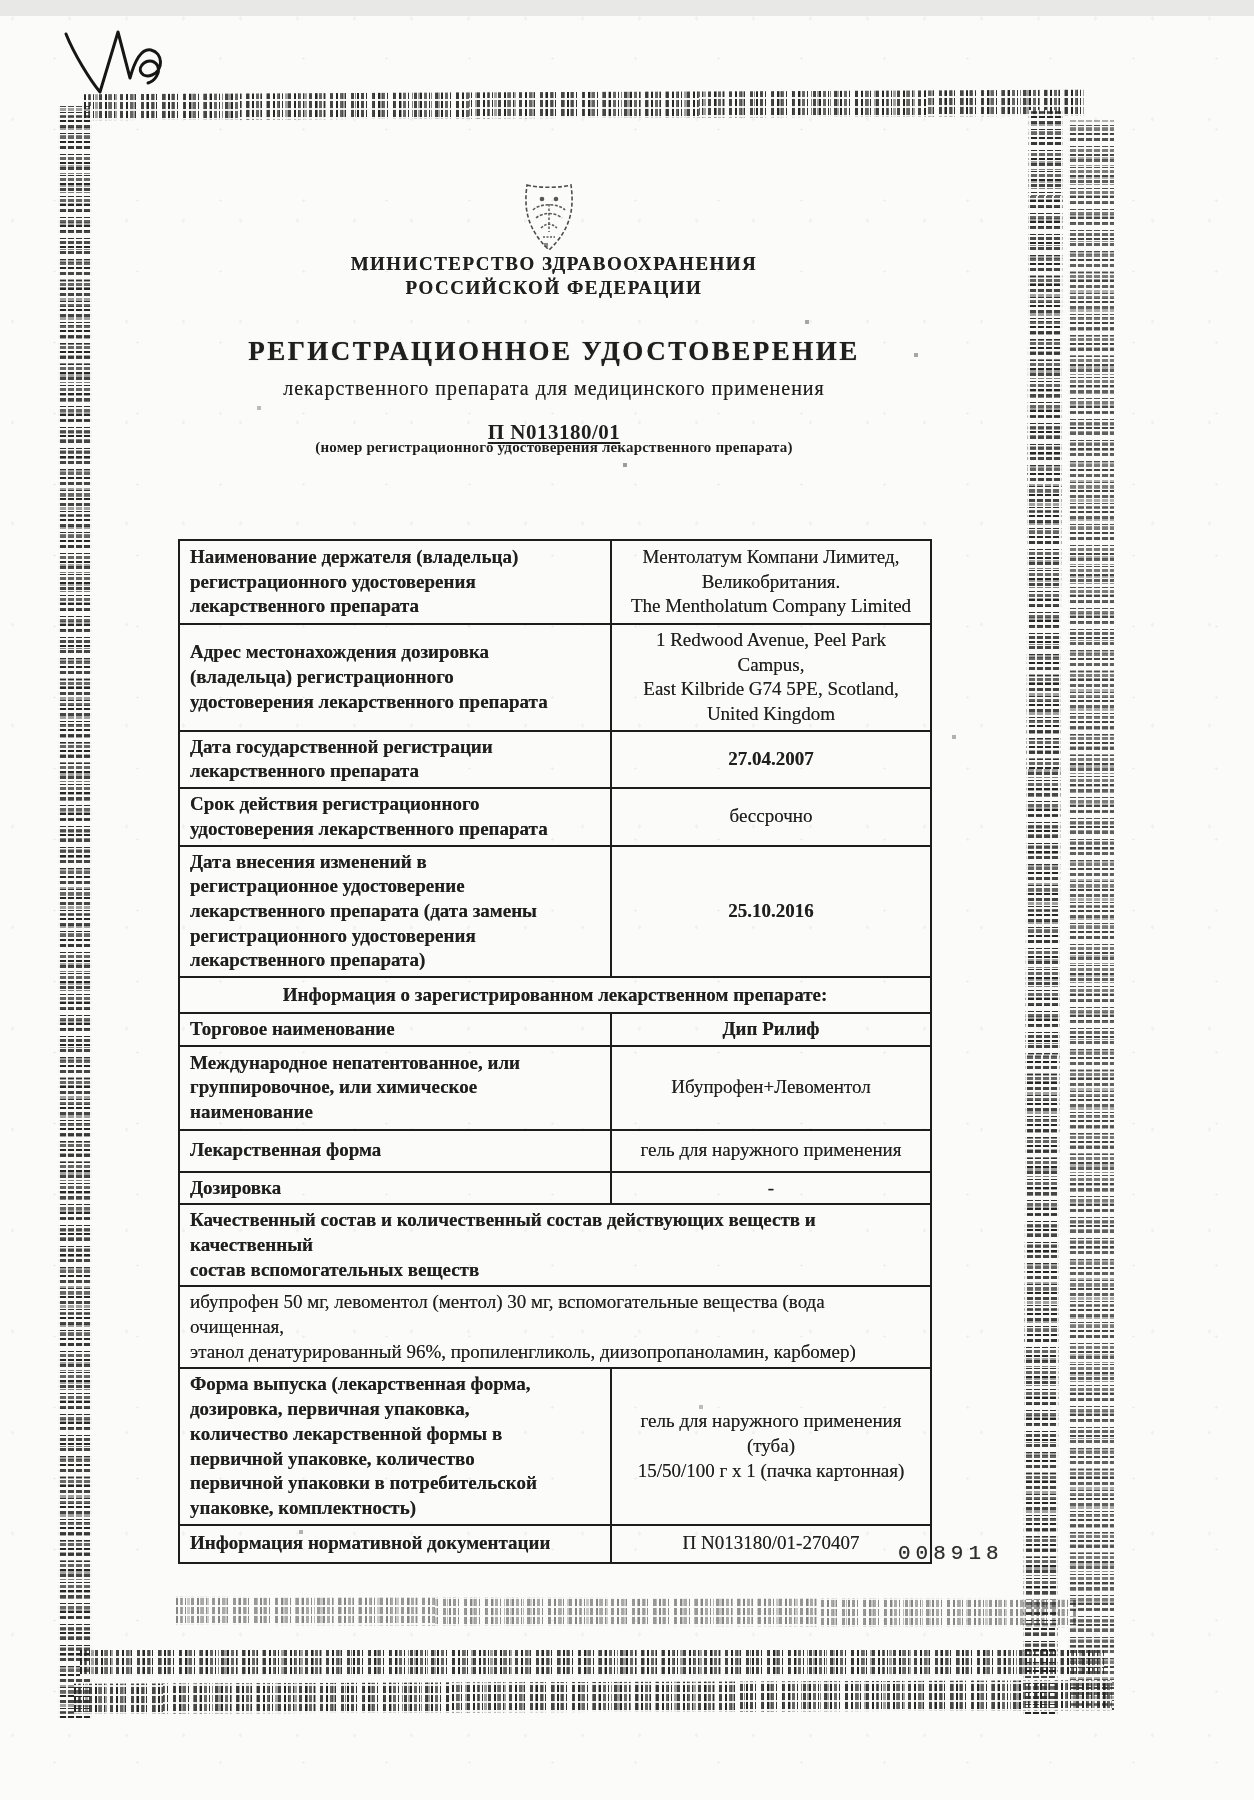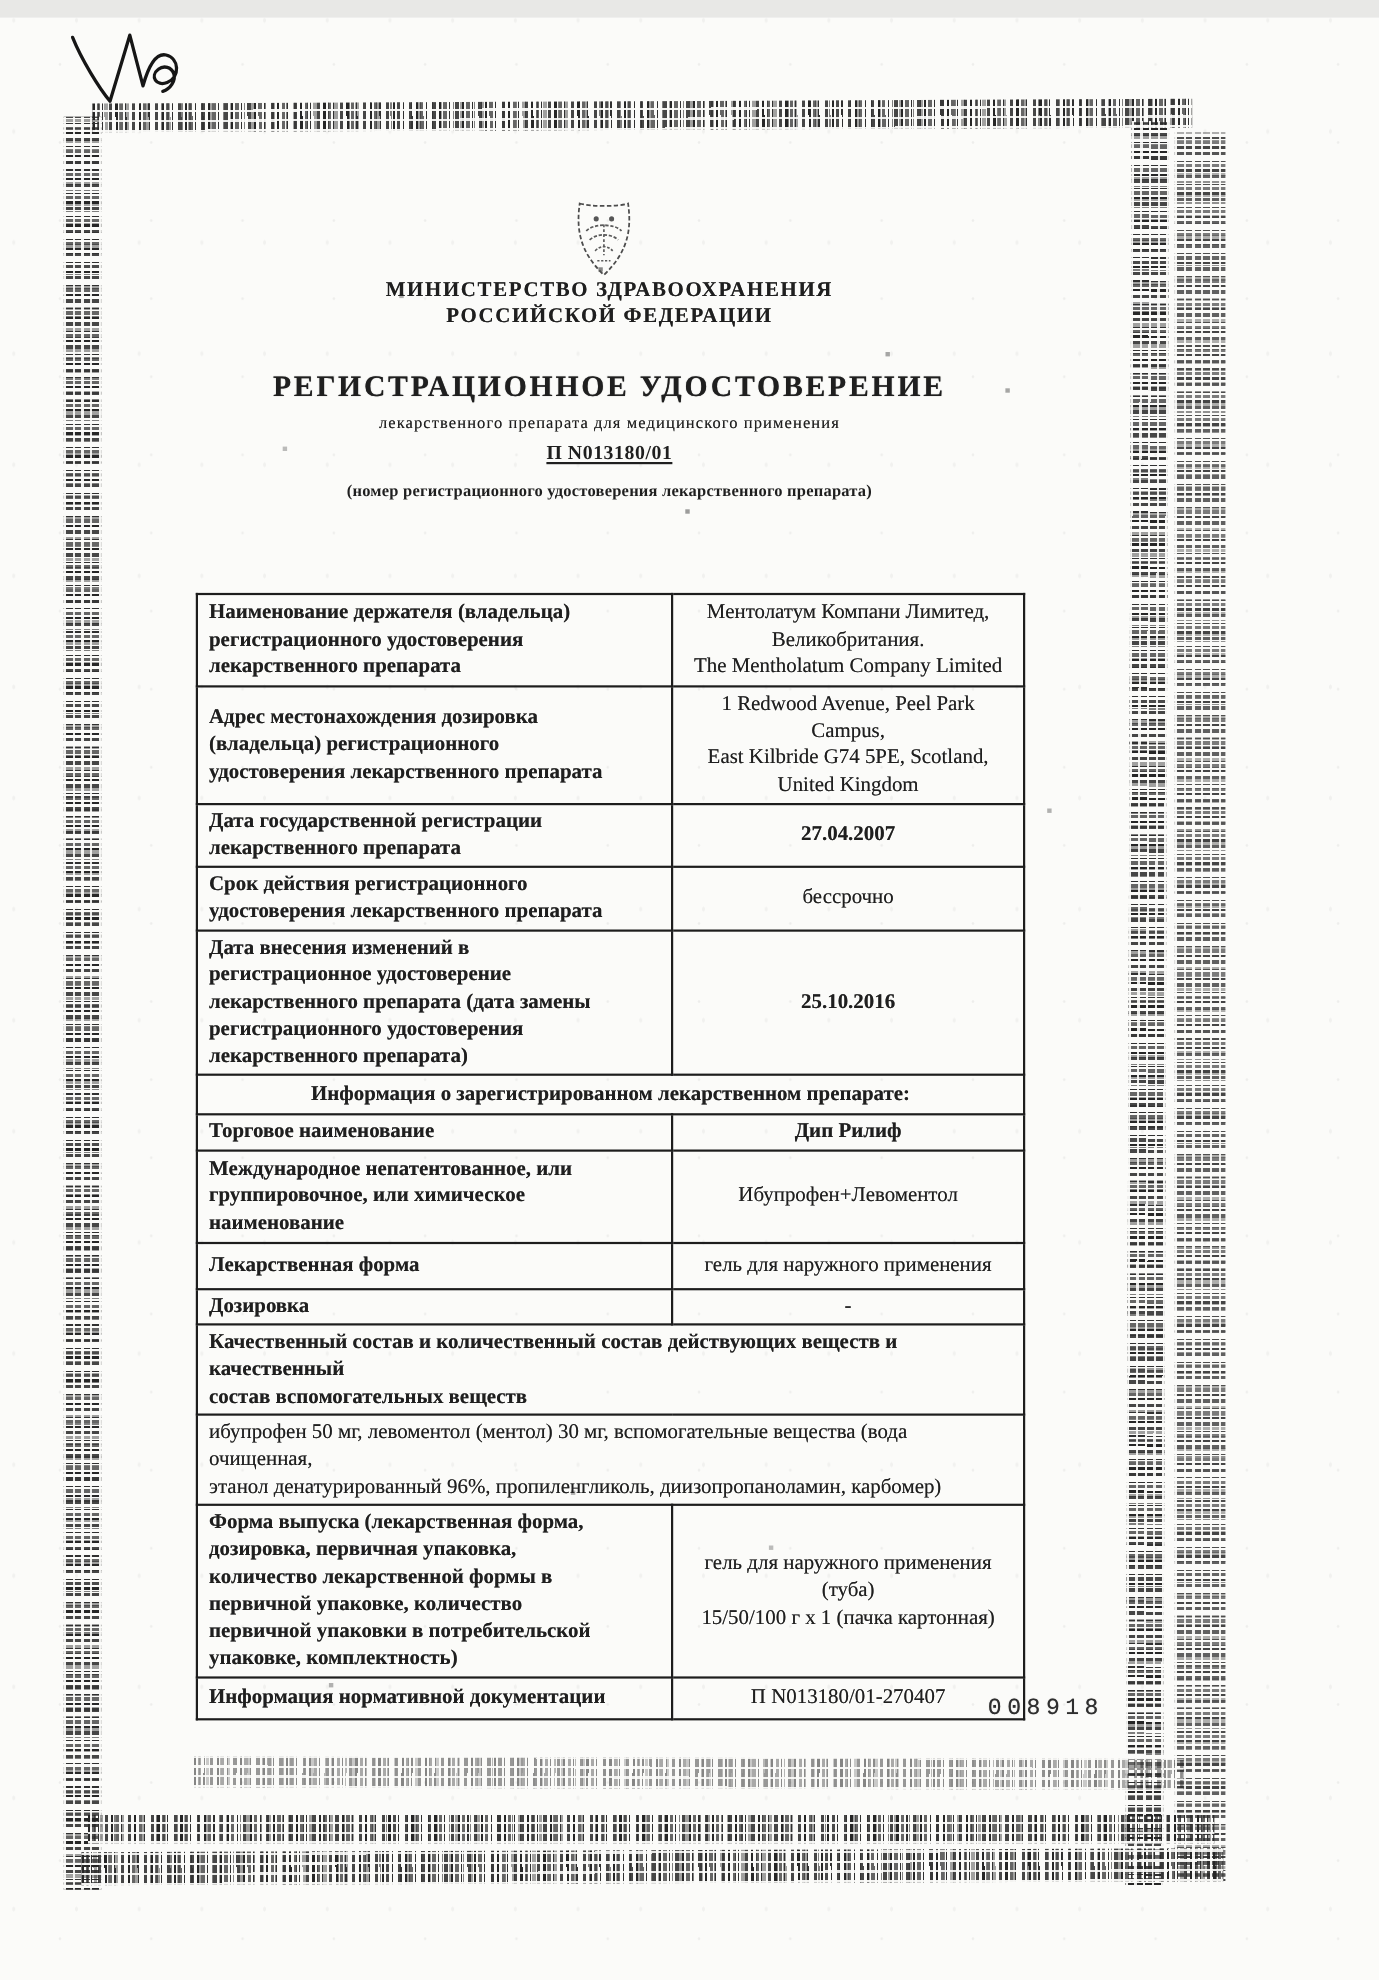--- a/index.html
+++ b/index.html
@@ -30,22 +30,22 @@
     position:absolute;
     background-image:
       repeating-linear-gradient(90deg, rgba(251,251,249,.95) 0 2px, transparent 2px 8px, rgba(251,251,249,.9) 8px 10px, transparent 10px 16px),
       repeating-linear-gradient(0deg, #262626 0 2px, transparent 2px 4px, rgba(38,38,38,.7) 4px 7px, transparent 7px 9px, #303030 9px 10px, transparent 10px 15px, rgba(38,38,38,.85) 15px 18px, transparent 18px 21px),
       repeating-linear-gradient(0deg, transparent 0 5px, rgba(25,25,25,.55) 5px 6px, transparent 6px 11px, rgba(25,25,25,.4) 11px 14px, transparent 14px 19px);
   }
   
   .hdr-center{left:178px;width:752px;text-align:center;position:absolute;}
   .ministry{top:236px;font-size:19px;font-weight:700;letter-spacing:1.5px;line-height:1.28;text-shadow:0 0 .6px rgba(30,30,30,.7);}
   .doc-title{top:320px;font-size:27px;font-weight:700;letter-spacing:2.5px;text-shadow:0 0 .7px rgba(30,30,30,.75);}
-  .doc-subtitle{top:361px;font-size:15px;letter-spacing:1px;text-shadow:0 0 .5px rgba(30,30,30,.6);}
-  .reg-number{top:385px;font-size:18px;font-weight:700;text-decoration:underline;text-underline-offset:3px;text-decoration-thickness:2px;letter-spacing:.5px;}
+  .doc-subtitle{top:361px;font-size:20px;letter-spacing:1px;text-shadow:0 0 .5px rgba(30,30,30,.6);}
+  .reg-number{top:404px;font-size:21px;font-weight:700;text-decoration:underline;text-underline-offset:3px;text-decoration-thickness:2px;letter-spacing:.5px;}
   .reg-caption{top:423px;font-size:15px;font-weight:700;letter-spacing:.2px;}
   
   .reg-table{position:absolute;left:178px;top:523px;width:752px;border-collapse:collapse;table-layout:fixed;}
   .reg-table td{
     border:2px solid #1d1d1d;
     padding:3px 10px;
     font-size:19px;line-height:1.3;
     vertical-align:middle;
     white-space:pre-line;
     text-shadow:0 0 .5px rgba(30,30,30,.65);

